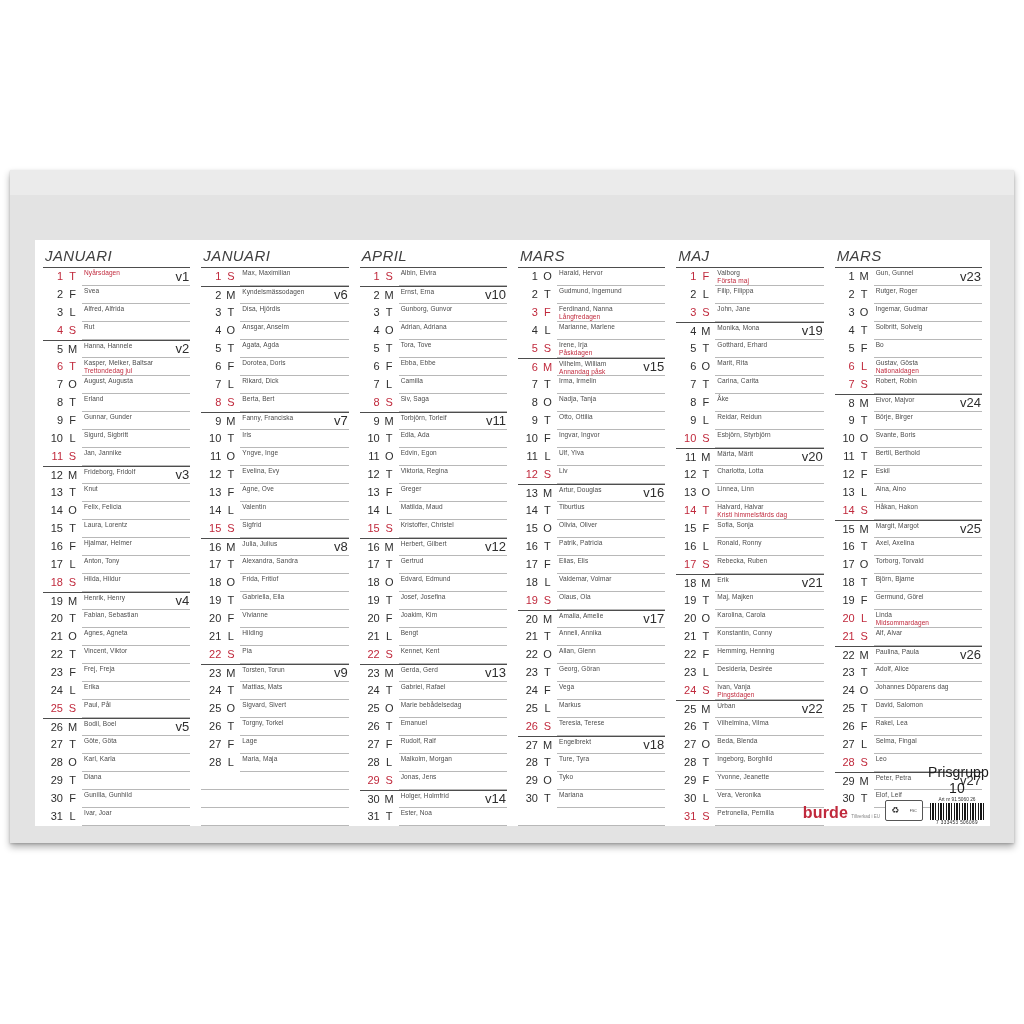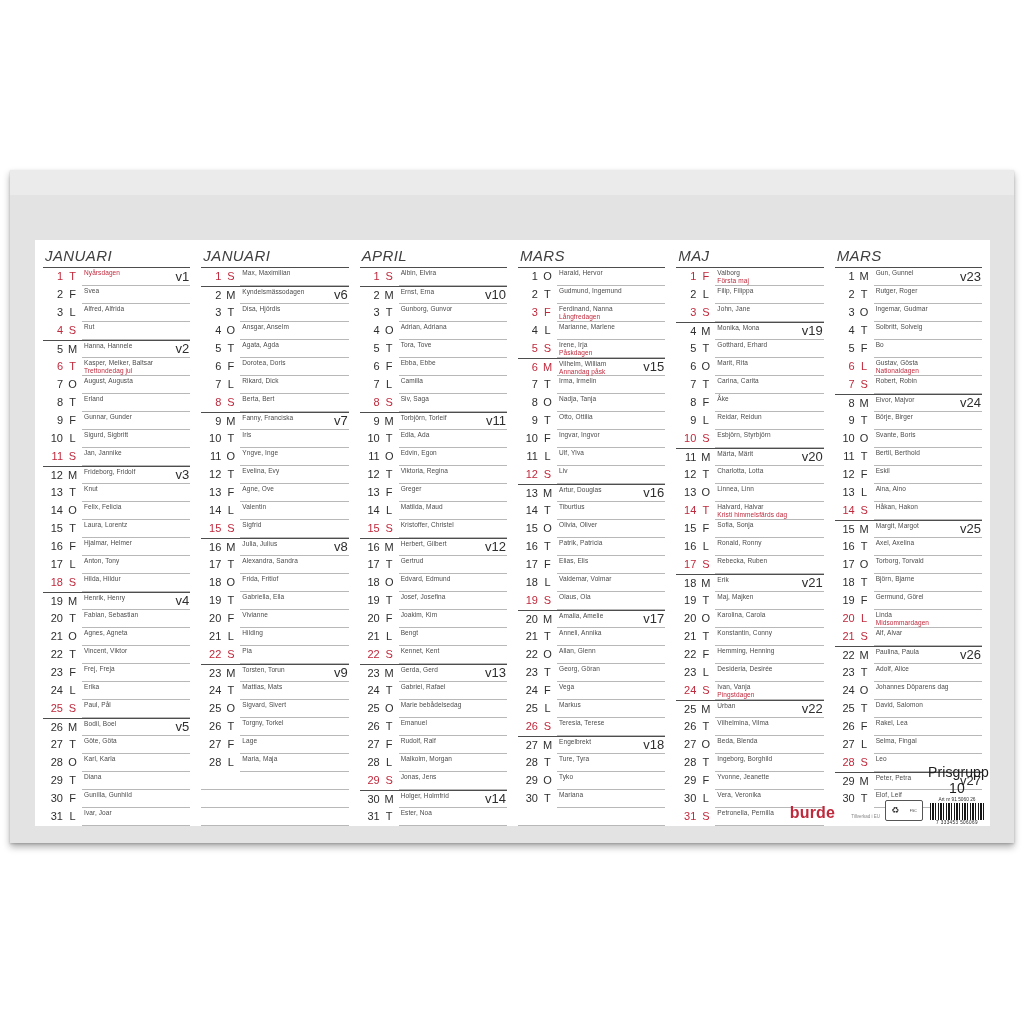--- a/index.html
+++ b/index.html
@@ -49,21 +49,21 @@
   .holiday{
     position:absolute;left:2px;top:8.5px;font-size:6.5px;color:#c0293c;
     white-space:nowrap;letter-spacing:.1px;
   }
   .week{
     position:absolute;right:1px;bottom:1px;font-size:13px;color:#2e2e2e;
   }
   .footer{
     position:absolute;right:4px;bottom:1px;display:flex;align-items:flex-end;gap:5px;
   }
-  .logo-wrap{display:flex;align-items:baseline;gap:16px;padding-bottom:3px;}
+  .logo-wrap{display:flex;align-items:baseline;gap:3px;padding-bottom:3px;}
   .burde{color:#c0293c;font-size:16px;font-weight:700;letter-spacing:.2px;}
   .madein{font-size:4.5px;color:#888;}
   .fscbox{
     width:36px;height:19px;border:1px solid #555;border-radius:2px;
     margin-bottom:4px;display:flex;align-items:center;justify-content:space-around;
     font-size:7px;color:#333;background:#fff;
   }
   .fsc-left{font-size:9px;line-height:9px;}
   .fsc-right{font-size:3.5px;line-height:4px;text-align:center;color:#444;}
   .bc-block{text-align:center;width:58px;}

